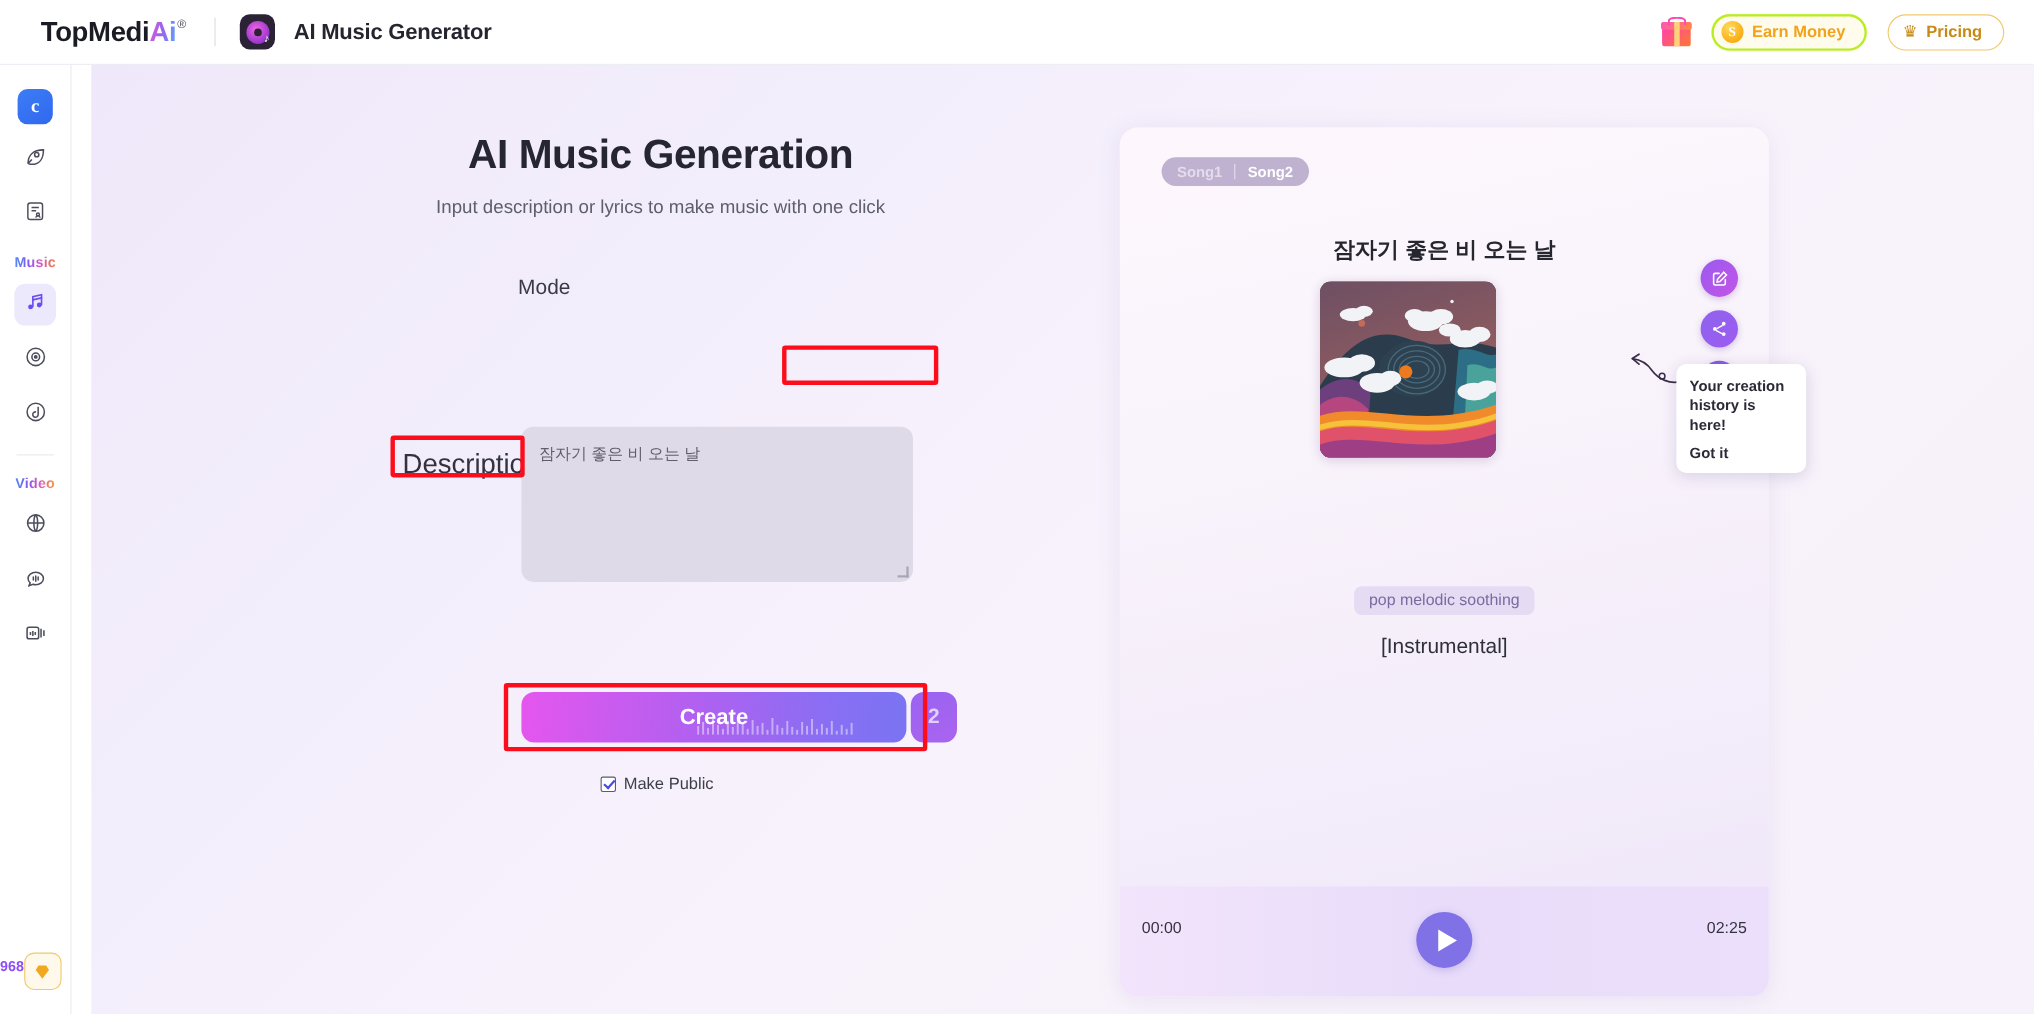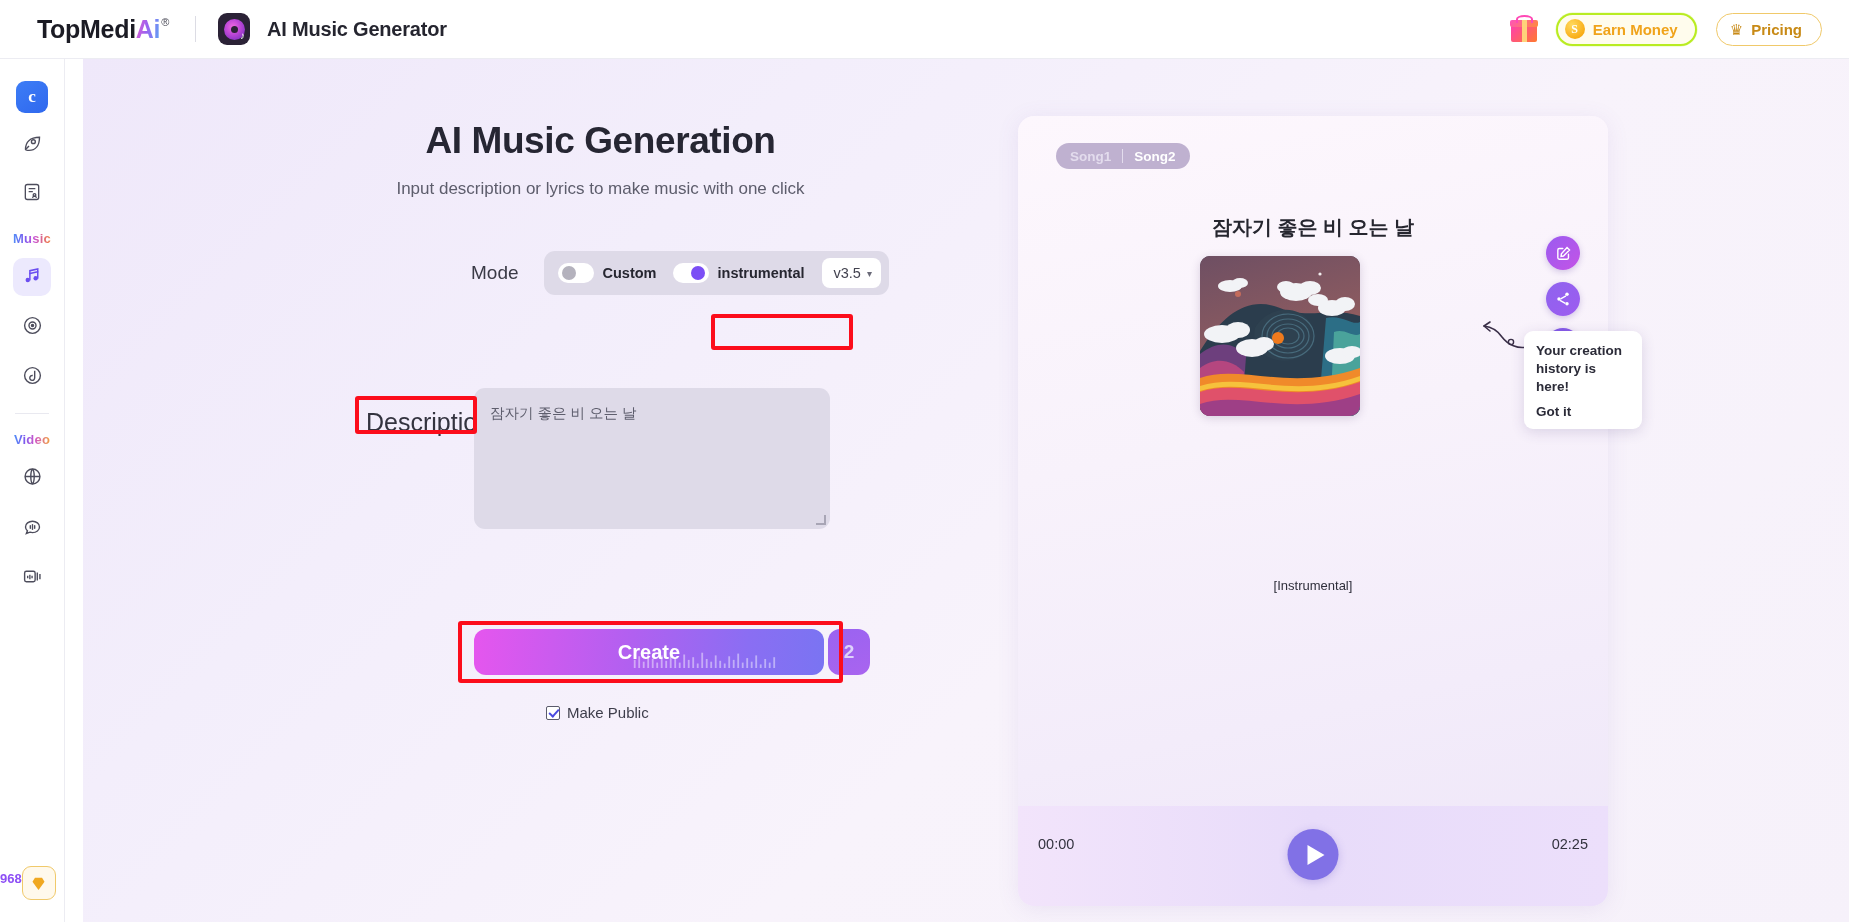--- a/index.html
+++ b/index.html
@@ -280,21 +280,21 @@
   }
   .tag-pill {
     position: absolute; left: 0; top: 417px; width: 590px; text-align: center;
   }
   .tag-pill span {
     display: inline-block; padding: 5px 13px; border-radius: 7px;
     background: #e5dcf3; color: #7b6aa0; font-size: 14.5px;
   }
   .instr-line {
     position: absolute; left: 0; top: 462px; width: 590px; text-align: center;
-    font-size: 13px; color: #2f2f3b;
+    font-size: 19px; color: #2f2f3b;
   }
 
   
   .rail {
     position: absolute; right: 28px; top: 120px;
     display: flex; flex-direction: column; gap: 12px;
   }
   .rail-btn {
     width: 34px; height: 34px; border-radius: 50%;
     display: flex; align-items: center; justify-content: center;
@@ -474,38 +474,20 @@
   </div>
 </div>
 
 <div class="stage">
 
   <div class="page-title">AI Music Generation</div>
   <div class="page-sub">Input description or lyrics to make music with one click</div>
 
   <div class="mode-row">
     <div class="mode-label">Mode</div>
-    <div class="mode-pill">
-      <div class="toggle-grp">
-        <div class="switch off">
-            <div class="knob"></div>
-          </div>
-        <div class="tlabel">Custom</div>
-      </div>
-      <div class="toggle-grp">
-        <div class="switch on">
-            <div class="knob"></div>
-          </div>
-        <div class="tlabel">instrumental</div>
-      </div>
-      <div class="ver-select">
-        <span>v3.5</span>
-        <span class="chev">▾</span>
-      </div>
-    </div>
   </div>
 
   <div class="desc-label">Description</div>
   <div class="desc-box">
     <span>잠자기 좋은 비 오는 날</span>
     <div class="desc-resize"></div>
   </div>
 
   <div class="create-wrap">
     <div class="create-btn">
@@ -611,20 +593,23 @@
           <ellipse cx="132" cy="52" rx="14" ry="8"></ellipse>
             <ellipse cx="145" cy="48" rx="10" ry="7"></ellipse>
           <ellipse cx="140" cy="100" rx="15" ry="8"></ellipse>
             <ellipse cx="152" cy="96" rx="10" ry="6"></ellipse>
           <ellipse cx="118" cy="44" rx="10" ry="6"></ellipse>
         </g>
         <circle cx="120" cy="18" r="1.6" fill="#ffffff" opacity=".9"></circle>
       </svg>
     </div>
 
+    <div class="tag-pill">
+      <span>pop melodic soothing</span>
+    </div>
 
     <div class="instr-line">[Instrumental]</div>
 
     <div class="rail">
       <div class="rail-btn r1">
         <svg width="17" height="17" viewBox="0 0 24 24" fill="none" stroke="currentColor" stroke-width="2" stroke-linecap="round">
           <path d="M19 13v5a2 2 0 0 1-2 2H6a2 2 0 0 1-2-2V7a2 2 0 0 1 2-2h5"></path>
           <path d="M17 3.5l3.5 3.5L12 15.5 8.5 16l.5-3.5z"></path>
         </svg>
       </div>

